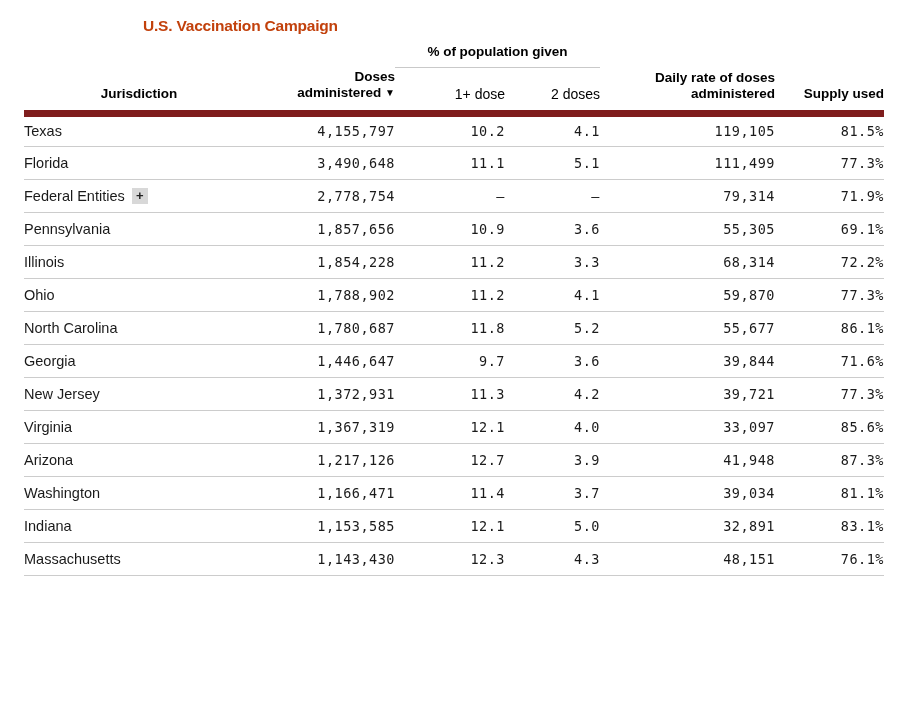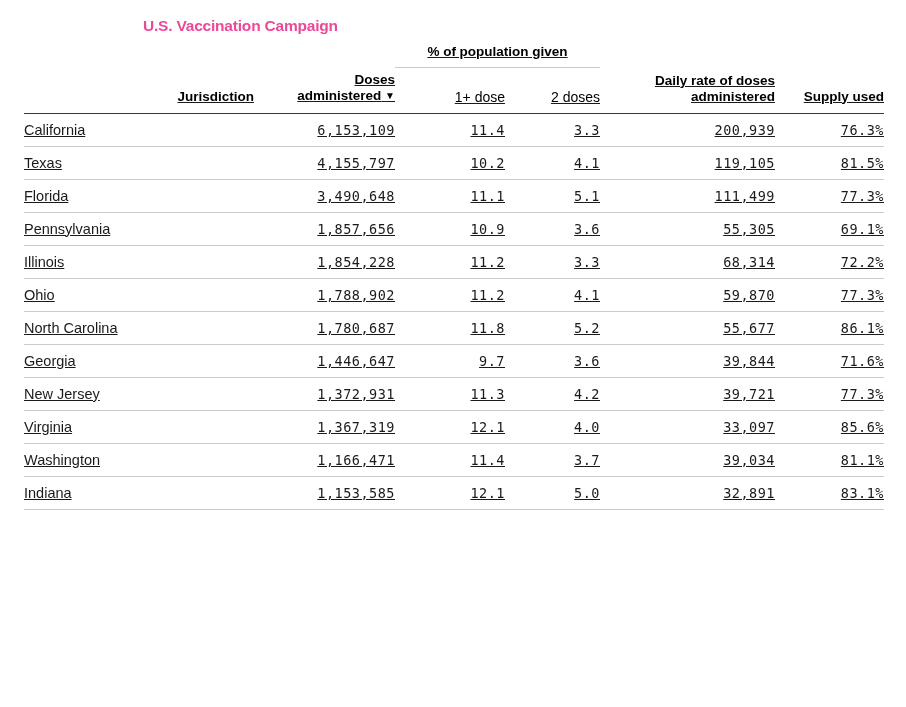--- a/index.html
+++ b/index.html
@@ -10,30 +10,29 @@
     color: #1a1a1a;
     overflow: hidden;
   }
   .page { position: relative; width: 906px; height: 707px; }
 
   .page-title {
     margin: 17px 0 0 143px;
     font-size: 15.5px;
     font-weight: bold;
     line-height: 18px;
-    color: #ec4899;
+    color: #c2410c;
     letter-spacing: -0.2px;
   }
 
   table.vax-table {
     margin: 9px 7px 0 24px;
     width: 860px;
     border-collapse: collapse;
     table-layout: fixed;
-    text-decoration: underline;
   }
   col.c-jur   { width: 230px; }
   col.c-doses { width: 141px; }
   col.c-one   { width: 110px; }
   col.c-two   { width: 95px;  }
   col.c-daily { width: 175px; }
   col.c-sup   { width: 109px; }
 
   thead th { font-weight: bold; color: #000; }
 
@@ -48,23 +47,23 @@
     border-bottom: 1px solid #c9c9c9;
     padding-bottom: 6px;
   }
 
   tr.col-row th {
     height: 46px;
     vertical-align: bottom;
     padding-bottom: 8px;
     font-size: 13.5px;
     line-height: 16px;
-    border-bottom: 1px solid #7f1d1d;
-  }
-  tr.col-row th.left  { text-align: right; }
+    border-bottom: 7px solid #7f1d1d;
+  }
+  tr.col-row th.left  { text-align: center; }
   tr.col-row th.right { text-align: right; }
   tr.col-row th.plain { font-weight: normal; font-size: 14px; }
   .sort-icon { font-size: 10px; position: relative; top: -1px; }
 
   tbody td {
     height: 33px;
     border-bottom: 1px solid #cccccc;
     vertical-align: middle;
     font-size: 14.5px;
     white-space: nowrap;
@@ -141,50 +140,50 @@
         </th>
         <th class="right">
           <span>Supply used</span>
         </th>
       </tr>
     </thead>
     <tbody>
 
         <tr>
         <td class="jur">
-          <span>California</span>
-        </td>
-        <td class="num">6,153,109</td>
-        <td class="num">11.4</td>
-        <td class="num">3.3</td>
-        <td class="num">200,939</td>
-        <td class="num">76.3%</td>
-      </tr>
-        <tr>
-        <td class="jur">
           <span>Texas</span>
         </td>
         <td class="num">4,155,797</td>
         <td class="num">10.2</td>
         <td class="num">4.1</td>
         <td class="num">119,105</td>
         <td class="num">81.5%</td>
       </tr>
         <tr>
         <td class="jur">
           <span>Florida</span>
         </td>
         <td class="num">3,490,648</td>
         <td class="num">11.1</td>
         <td class="num">5.1</td>
         <td class="num">111,499</td>
         <td class="num">77.3%</td>
       </tr>
         <tr>
         <td class="jur">
+          <span>Federal Entities</span><span class="expand-button">+</span>
+        </td>
+        <td class="num">2,778,754</td>
+        <td class="num">–</td>
+        <td class="num">–</td>
+        <td class="num">79,314</td>
+        <td class="num">71.9%</td>
+      </tr>
+        <tr>
+        <td class="jur">
           <span>Pennsylvania</span>
         </td>
         <td class="num">1,857,656</td>
         <td class="num">10.9</td>
         <td class="num">3.6</td>
         <td class="num">55,305</td>
         <td class="num">69.1%</td>
       </tr>
         <tr>
         <td class="jur">
@@ -241,34 +240,54 @@
           <span>Virginia</span>
         </td>
         <td class="num">1,367,319</td>
         <td class="num">12.1</td>
         <td class="num">4.0</td>
         <td class="num">33,097</td>
         <td class="num">85.6%</td>
       </tr>
         <tr>
         <td class="jur">
+          <span>Arizona</span>
+        </td>
+        <td class="num">1,217,126</td>
+        <td class="num">12.7</td>
+        <td class="num">3.9</td>
+        <td class="num">41,948</td>
+        <td class="num">87.3%</td>
+      </tr>
+        <tr>
+        <td class="jur">
           <span>Washington</span>
         </td>
         <td class="num">1,166,471</td>
         <td class="num">11.4</td>
         <td class="num">3.7</td>
         <td class="num">39,034</td>
         <td class="num">81.1%</td>
       </tr>
         <tr>
         <td class="jur">
           <span>Indiana</span>
         </td>
         <td class="num">1,153,585</td>
         <td class="num">12.1</td>
         <td class="num">5.0</td>
         <td class="num">32,891</td>
         <td class="num">83.1%</td>
       </tr>
+        <tr>
+        <td class="jur">
+          <span>Massachusetts</span>
+        </td>
+        <td class="num">1,143,430</td>
+        <td class="num">12.3</td>
+        <td class="num">4.3</td>
+        <td class="num">48,151</td>
+        <td class="num">76.1%</td>
+      </tr>
       </tbody>
   </table>
 
 </div>
 
 </body></html>

